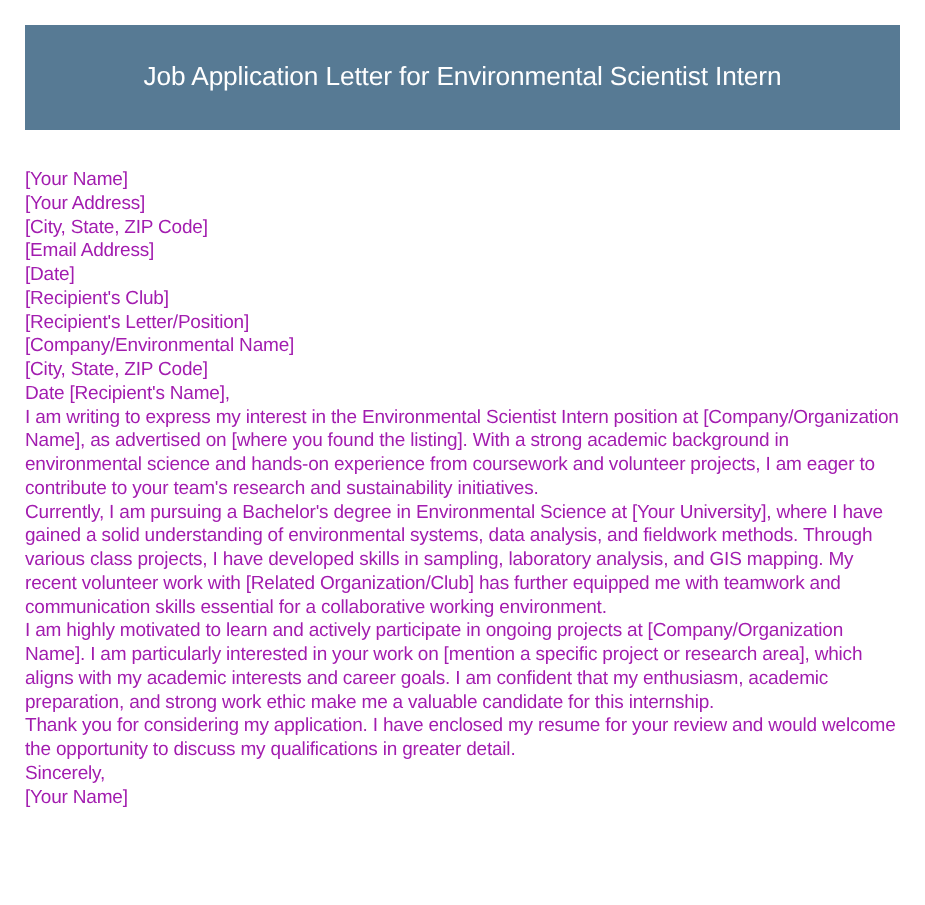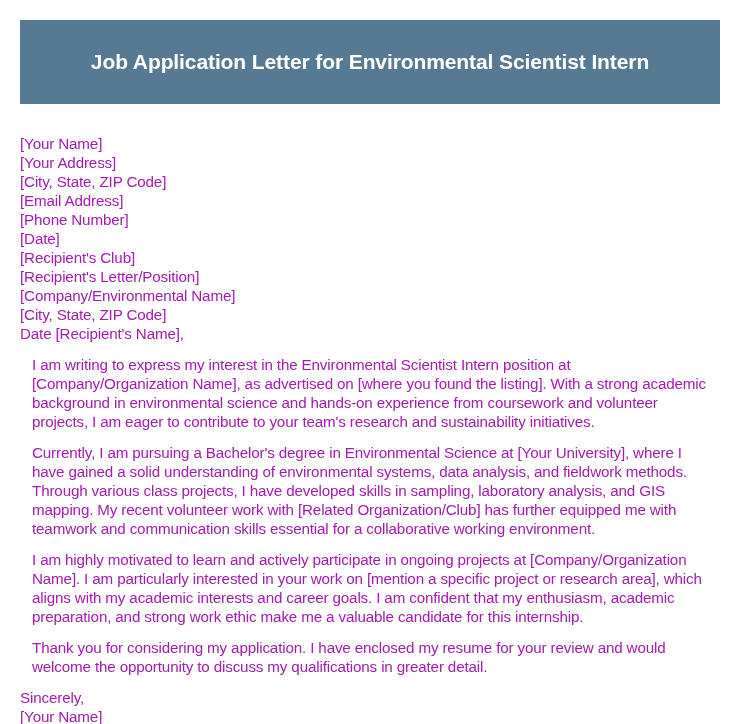--- a/index.html
+++ b/index.html
@@ -3,44 +3,43 @@
 <meta charset="utf-8">
 <style>
   html, body { margin: 0; padding: 0; background: #ffffff; }
   body { width: 740px; height: 724px; overflow: hidden; position: relative; }
   .header {
     position: absolute; left: 20px; top: 20px; width: 700px; height: 84px;
     background: #577a94; color: #ffffff;
     display: flex; align-items: center; justify-content: center;
   }
   .header h1 {
-    margin: 0; font-family: "Liberation Sans", sans-serif; font-weight: bold;
+    margin: 0; font-family: "Liberation Sans", sans-serif; font-weight: normal;
     font-size: 21px; letter-spacing: -0.1px;
   }
   .letter {
     position: absolute; left: 20px; top: 134px; width: 706px;
     font-family: "Liberation Sans", sans-serif; font-size: 15.2px;
     line-height: 19px; color: #a21caf; letter-spacing: -0.15px;
   }
-  .letter p { margin: 12px; white-space: pre-line; }
+  .letter p { margin: 0; white-space: pre-line; }
   .line { display: block; }
 </style>
 </head>
 <body>
 
 <div class="header">
   <h1>Job Application Letter for Environmental Scientist Intern</h1>
 </div>
 
 <div class="letter">
   <span class="line">[Your Name]</span>
   <span class="line">[Your Address]</span>
   <span class="line">[City, State, ZIP Code]</span>
   <span class="line">[Email Address]</span>
-  <span class="line">[Phone Number]</span>
   <span class="line">[Date]</span>
   <span class="line">[Recipient's Club]</span>
   <span class="line">[Recipient's Letter/Position]</span>
   <span class="line">[Company/Environmental Name]</span>
   <span class="line">[City, State, ZIP Code]</span>
   <span class="line">Date [Recipient's Name],</span>
   <p>I am writing to express my interest in the Environmental Scientist Intern position at [Company/Organization Name], as advertised on [where you found the listing]. With a strong academic background in environmental science and hands-on experience from coursework and volunteer projects, I am eager to contribute to your team's research and sustainability initiatives.</p>
   <p>Currently, I am pursuing a Bachelor's degree in Environmental Science at [Your University], where I have gained a solid understanding of environmental systems, data analysis, and fieldwork methods. Through various class projects, I have developed skills in sampling, laboratory analysis, and GIS mapping. My recent volunteer work with [Related Organization/Club] has further equipped me with teamwork and communication skills essential for a collaborative working environment.</p>
   <p>I am highly motivated to learn and actively participate in ongoing projects at [Company/Organization Name]. I am particularly interested in your work on [mention a specific project or research area], which aligns with my academic interests and career goals. I am confident that my enthusiasm, academic preparation, and strong work ethic make me a valuable candidate for this internship.</p>
   <p>Thank you for considering my application. I have enclosed my resume for your review and would welcome the opportunity to discuss my qualifications in greater detail.</p>

